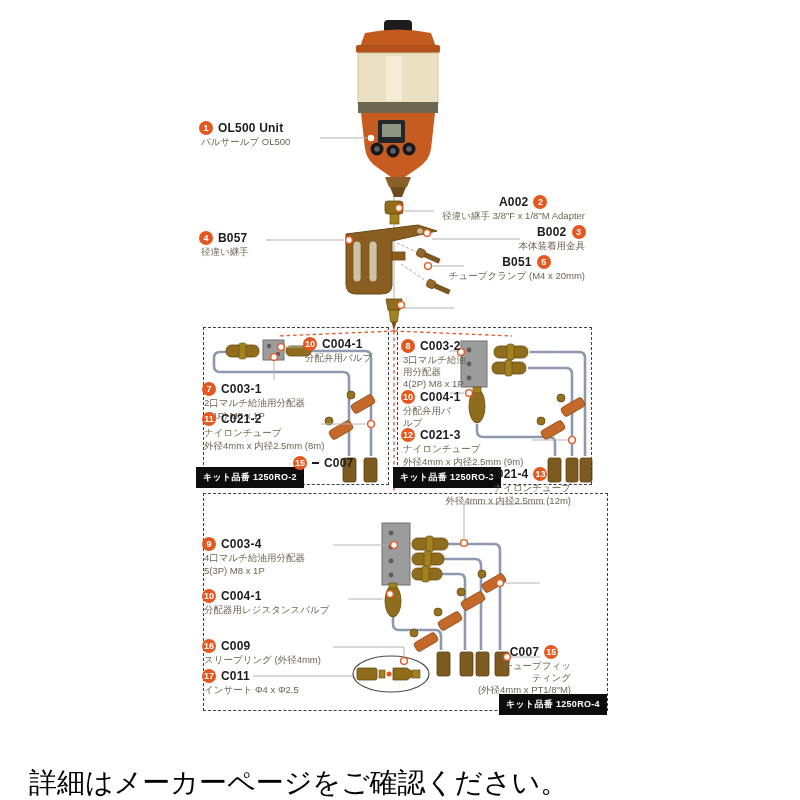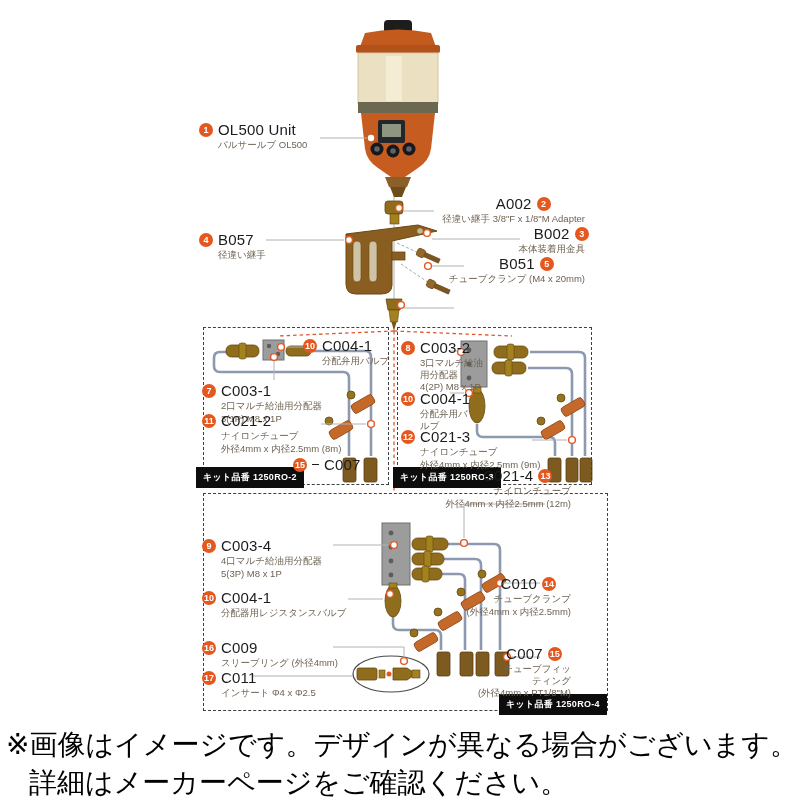--- a/index.html
+++ b/index.html
@@ -20,23 +20,23 @@
   .gfx .reddash{stroke:#e2562a;stroke-width:1.3;stroke-dasharray:3.5 3;fill:none}
   .gfx .guide{stroke:#a8a8a8;stroke-width:1;stroke-dasharray:3 2;fill:none}
   .box{position:absolute;border:1.6px dashed #3f3f3f;background:transparent}
   .kit{position:absolute;background:#0d0d0d;color:#fff;font-size:9px;font-weight:bold;
        padding:4px 7px;white-space:nowrap;letter-spacing:.3px}
   .lbl{position:absolute}
   .row{display:flex;align-items:center;gap:5px}
   .row.r{justify-content:center}
   .badge{flex:0 0 auto;width:14px;height:14px;border-radius:50%;background:#e4571f;color:#fff;
          font-size:9px;font-weight:bold;text-align:center;line-height:14px}
-  .code{font-weight:normal;font-size:15px;color:#1c1c1c;white-space:nowrap;letter-spacing:.2px}
+  .code{font-weight:bold;font-size:12px;color:#1c1c1c;white-space:nowrap;letter-spacing:.2px}
   .desc{font-size:9.5px;color:#6f6354;line-height:11.5px;margin-top:1px}
-  .ind{margin-left:19px}
+  .ind{margin-left:2px}
   .lbl.right{text-align:right}
   .rr{margin-right:19px}
   .dashlink{flex:0 0 auto;width:7px;height:1.5px;background:#1c1c1c}
   .disc{position:absolute;font-size:28px;color:#000;white-space:nowrap;font-weight:500}
 </style>
 </head>
 <body>
 
 <div class="stage">
 
@@ -365,28 +365,20 @@
   </div>
 
   <div class="lbl" style="left:202px;top:589px">
     <div class="row">
         <span class="badge">10</span>
         <span class="code">C004-1</span>
       </div>
     <div class="desc ind">分配器用レジスタンスバルブ</div>
   </div>
 
-  <div class="lbl right" style="right:210px;top:575px">
-    <div class="row r">
-        <span class="code">C010</span>
-        <span class="badge">14</span>
-      </div>
-    <div class="desc rr">チューブクランプ</div>
-    <div class="desc rr">(外径4mm x 内径2.5mm)</div>
-  </div>
 
   <div class="lbl" style="left:202px;top:639px">
     <div class="row">
         <span class="badge">16</span>
         <span class="code">C009</span>
       </div>
     <div class="desc ind">スリーブリング (外径4mm)</div>
   </div>
 
   <div class="lbl" style="left:202px;top:669px">
@@ -399,16 +391,15 @@
 
   <div class="lbl right" style="right:210px;top:645px">
     <div class="row r">
         <span class="code">C007</span>
         <span class="badge">15</span>
       </div>
     <div class="desc rr" style="width:70px;margin-left:auto">チューブフィッティング</div>
     <div class="desc rr">(外径4mm x PT1/8"M)</div>
   </div>
 
-  <div class="disc" style="left:6px;top:726px">※画像はイメージです。デザインが異なる場合がございます。</div>
   <div class="disc" style="left:29px;top:764px">詳細はメーカーページをご確認ください。</div>
 
 </div>
 
 </body></html>

